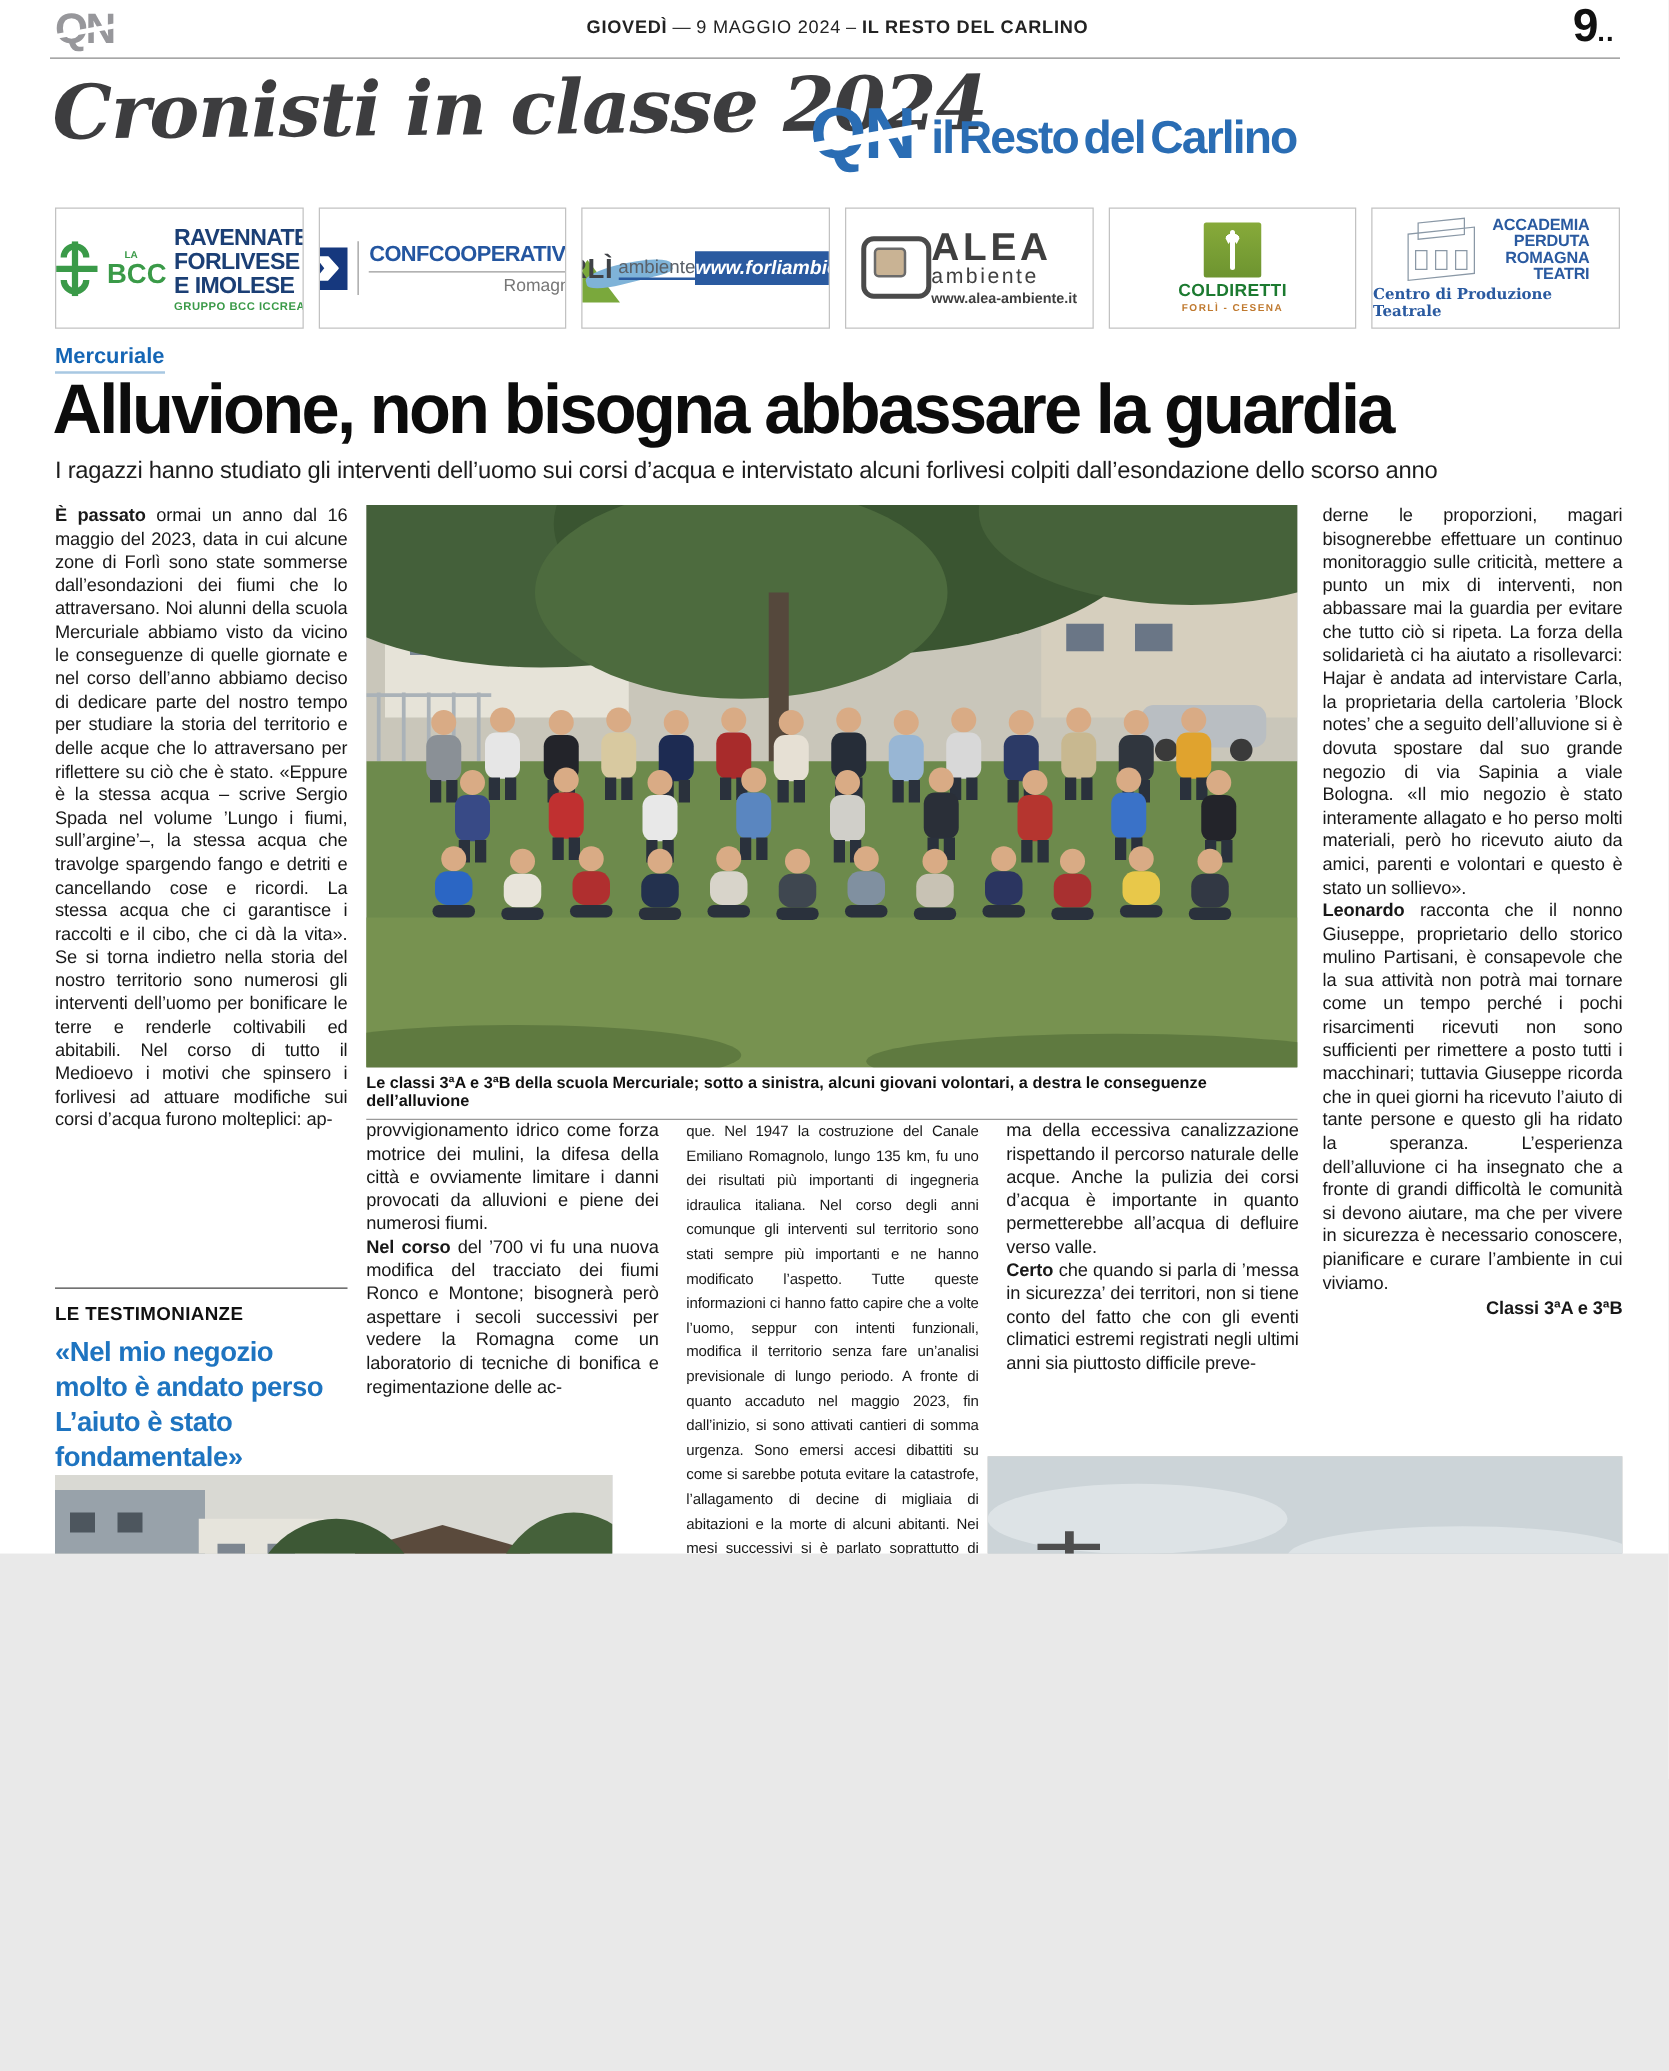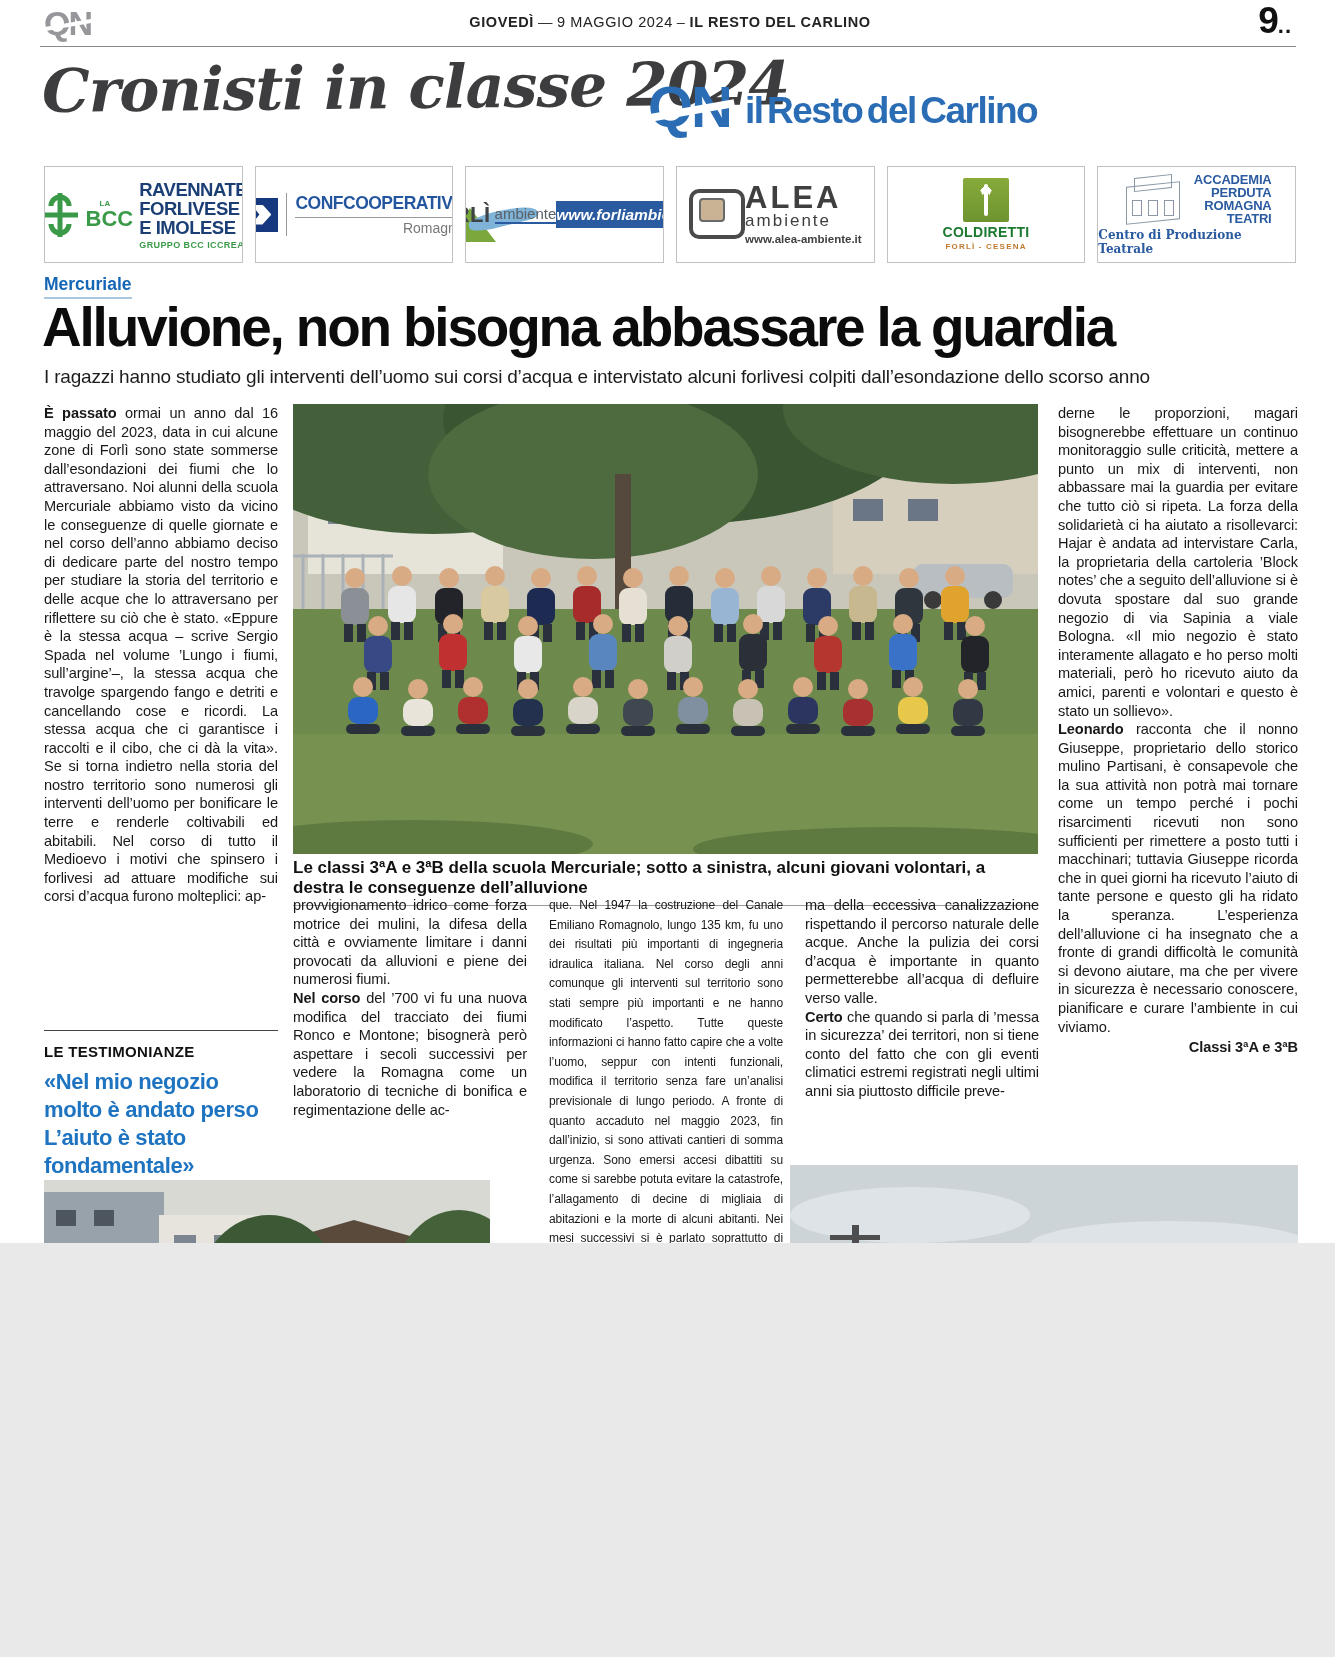--- a/index.html
+++ b/index.html
@@ -93,21 +93,21 @@
   .col5{left:1058px;top:404px;width:240px;height:676px;overflow:hidden;}
   .signature{font-weight:900;text-align:right;margin-top:2px;}
   
   .testi{position:absolute;left:44px;top:1030px;width:234px;border-top:1.5px solid #444;padding-top:12px;}
   .testi-label{font-size:15px;font-weight:900;letter-spacing:.3px;color:#111;}
   .testi-quote{margin-top:8px;color:#1e74c0;font-weight:800;font-size:22px;line-height:28px;letter-spacing:-.4px;}
   
   .photo{position:absolute;overflow:hidden;background:#ccc;}
   .photo svg{display:block;width:100%;height:100%;}
   .photo-main{left:293px;top:404px;width:745px;height:450px;}
-  .caption{position:absolute;left:293px;top:858px;width:745px;font-size:17px;font-weight:700;color:#111;
+  .caption{position:absolute;left:293px;top:858px;width:745px;font-size:13px;font-weight:700;color:#111;
         padding-bottom:7px;border-bottom:1px solid #9a9a9a;}
   .photo-left{left:44px;top:1180px;width:446px;height:477px;}
   .photo-right{left:790px;top:1165px;width:508px;height:492px;}
 </style>
 </head>
 <body>
 
 <div class="page">
 
   <div class="topbar">

